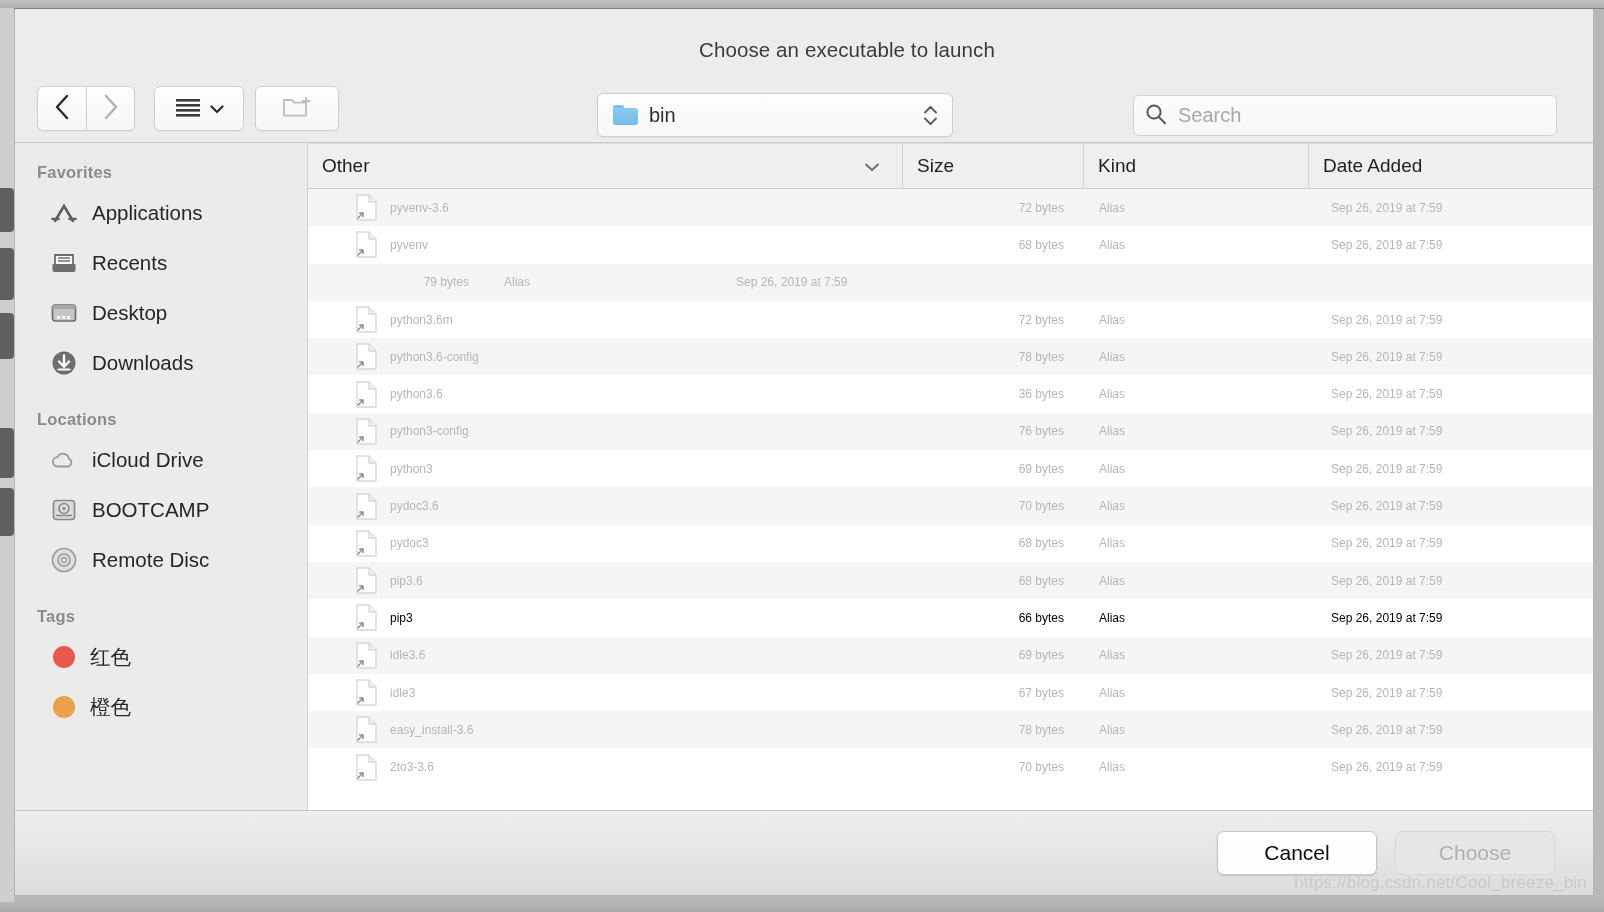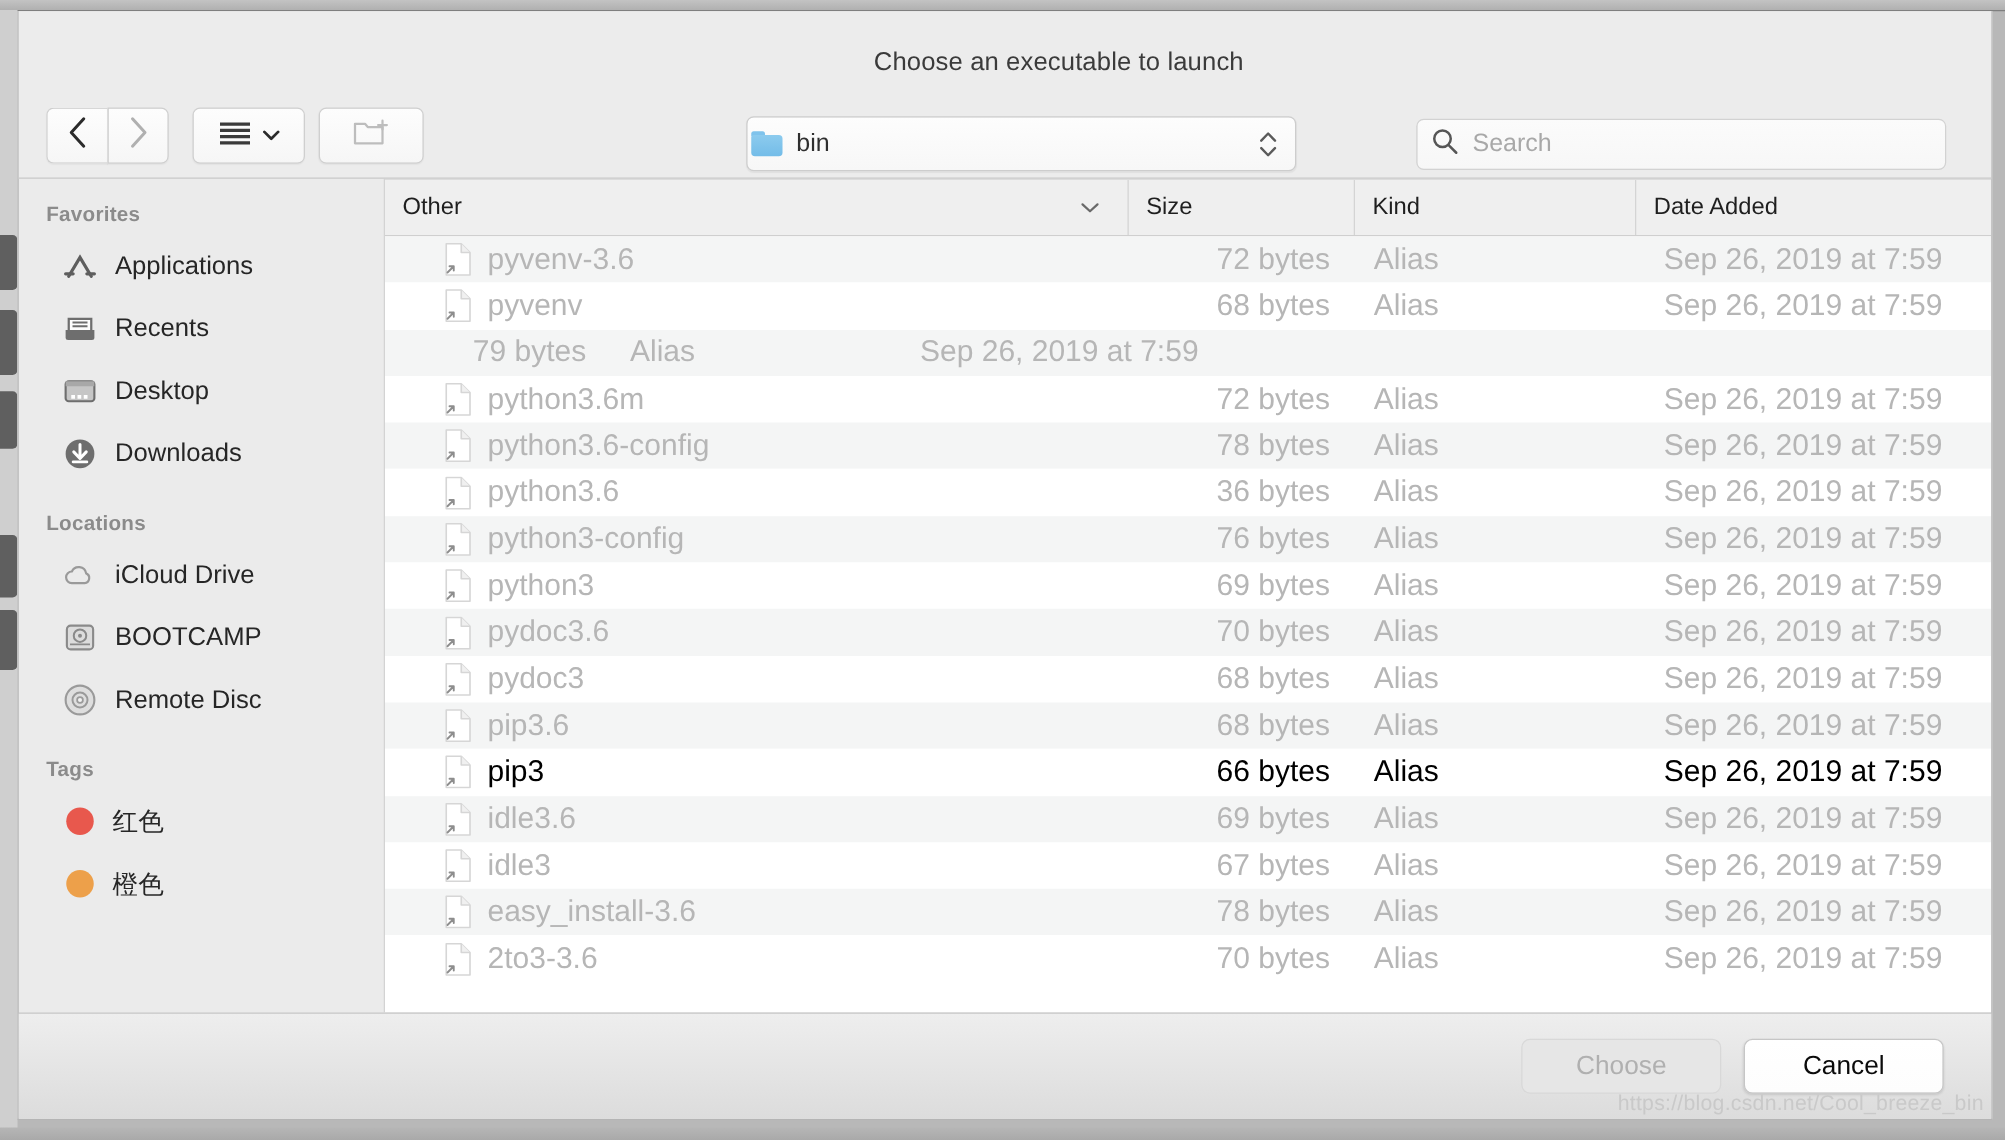--- a/index.html
+++ b/index.html
@@ -109,29 +109,29 @@
   .view-group .tb-btn { width: 90px; gap: 9px; }
 
   .newfolder-group { left: 240px; }
   .newfolder-group .tb-btn { width: 84px; }
 
   
   .path-popup {
     position: absolute;
     left: 582px;
     top: 84px;
-    width: 440px;
+    width: 356px;
     height: 44px;
     background: linear-gradient(#fdfdfd, #f7f7f7);
     border: 1px solid #cdcdcd;
     border-radius: 6px;
     box-sizing: border-box;
     display: flex;
     align-items: center;
-    padding: 0 10px 0 3px;
+    padding: 0 10px 0 15px;
     box-shadow: 0 1px 1px rgba(0,0,0,.05);
   }
   .folder-icon {
     width: 25px; height: 20px;
     position: relative;
     margin-right: 11px;
     flex: 0 0 auto;
   }
   .folder-icon .tab {
     position: absolute; left: 0; top: 0;
@@ -269,21 +269,21 @@
   }
 
   .rows {
     flex: 1 1 auto;
     overflow: hidden;
   }
   .row {
     display: flex;
     align-items: center;
     height: 37.3px;
-    font-size: 24px;
+    font-size: 12px;
     color: #b6b6b6;
     box-sizing: border-box;
   }
   .row.odd  { background: #f4f5f5; }
   .row.even { background: #ffffff; }
   .row.enabled { color: #000000; }
 
   .cell-name {
     flex: 0 0 595px;
     display: flex;
@@ -810,19 +810,19 @@
               </div>
               <div class="cell-size">70 bytes</div>
               <div class="cell-kind">Alias</div>
               <div class="cell-date">Sep 26, 2019 at 7:59</div>
             </div>
           </div>
       </div>
     </div>
 
     <div class="footer">
+      <div class="dlg-btn primary">Cancel</div>
       <div class="dlg-btn disabled">Choose</div>
-      <div class="dlg-btn primary">Cancel</div>
       <div class="watermark">https://blog.csdn.net/Cool_breeze_bin</div>
     </div>
 
   </div>
 </div>
 
 </body></html>

